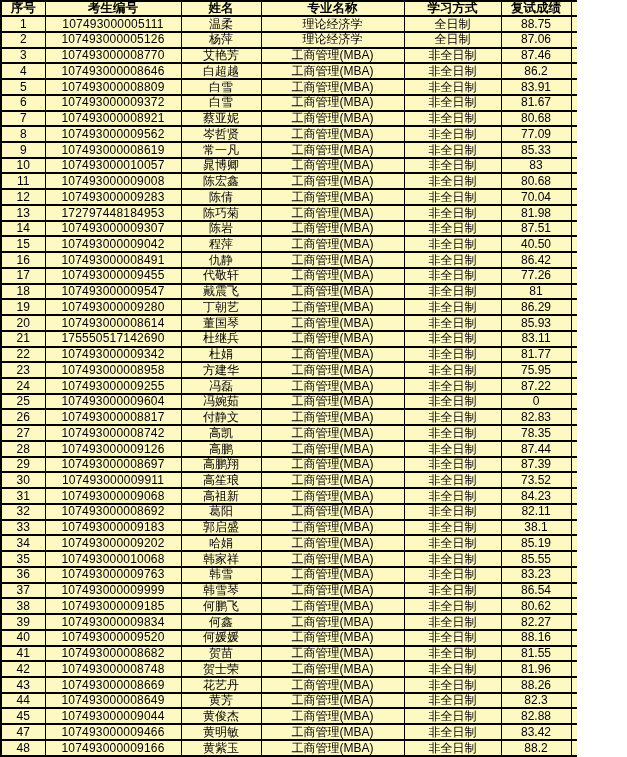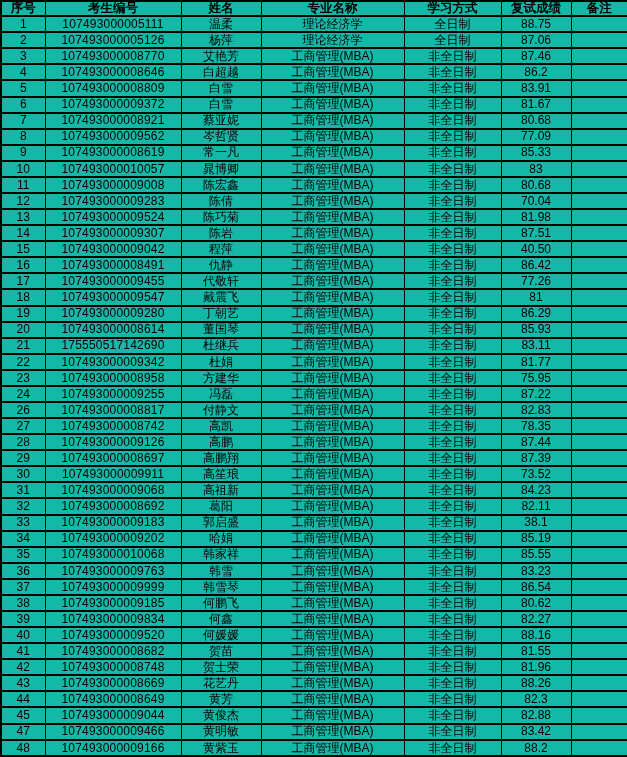--- a/index.html
+++ b/index.html
@@ -1,24 +1,24 @@
 <!DOCTYPE html>
 <html><head>
 <meta charset="utf-8">
 <style>
   html, body {
     margin: 0;
     padding: 0;
     background: #ffffff;
   }
   .sheet {
-    width: 627px;
+    width: 577px;
     height: 757px;
     overflow: hidden;
-    background: #14b8a6;
+    background: #fef9c3;
   }
   table.score-table {
     border-collapse: collapse;
     table-layout: fixed;
     width: 627px;
     height: 757px;
     font-family: "Liberation Sans", sans-serif;
     font-size: 12px;
     color: #000000;
     border: 2px solid #000000;
@@ -179,21 +179,21 @@
           <td class="cell-seq">12</td>
           <td class="cell-id">107493000009283</td>
           <td class="cell-name">陈倩</td>
           <td class="cell-major">工商管理(MBA)</td>
           <td class="cell-mode">非全日制</td>
           <td class="cell-score">70.04</td>
           <td class="cell-remark"></td>
         </tr>
         <tr>
           <td class="cell-seq">13</td>
-          <td class="cell-id">107493000009524</td>
+          <td class="cell-id">172797448184953</td>
           <td class="cell-name">陈巧菊</td>
           <td class="cell-major">工商管理(MBA)</td>
           <td class="cell-mode">非全日制</td>
           <td class="cell-score">81.98</td>
           <td class="cell-remark"></td>
         </tr>
         <tr>
           <td class="cell-seq">14</td>
           <td class="cell-id">107493000009307</td>
           <td class="cell-name">陈岩</td>
@@ -284,20 +284,29 @@
           <td class="cell-remark"></td>
         </tr>
         <tr>
           <td class="cell-seq">24</td>
           <td class="cell-id">107493000009255</td>
           <td class="cell-name">冯磊</td>
           <td class="cell-major">工商管理(MBA)</td>
           <td class="cell-mode">非全日制</td>
           <td class="cell-score">87.22</td>
           <td class="cell-remark"></td>
+        </tr>
+        <tr>
+          <td class="cell-seq">25</td>
+          <td class="cell-id">107493000009604</td>
+          <td class="cell-name">冯婉茹</td>
+          <td class="cell-major">工商管理(MBA)</td>
+          <td class="cell-mode">非全日制</td>
+          <td class="cell-score">0</td>
+          <td class="cell-remark">弃考</td>
         </tr>
         <tr>
           <td class="cell-seq">26</td>
           <td class="cell-id">107493000008817</td>
           <td class="cell-name">付静文</td>
           <td class="cell-major">工商管理(MBA)</td>
           <td class="cell-mode">非全日制</td>
           <td class="cell-score">82.83</td>
           <td class="cell-remark"></td>
         </tr>

